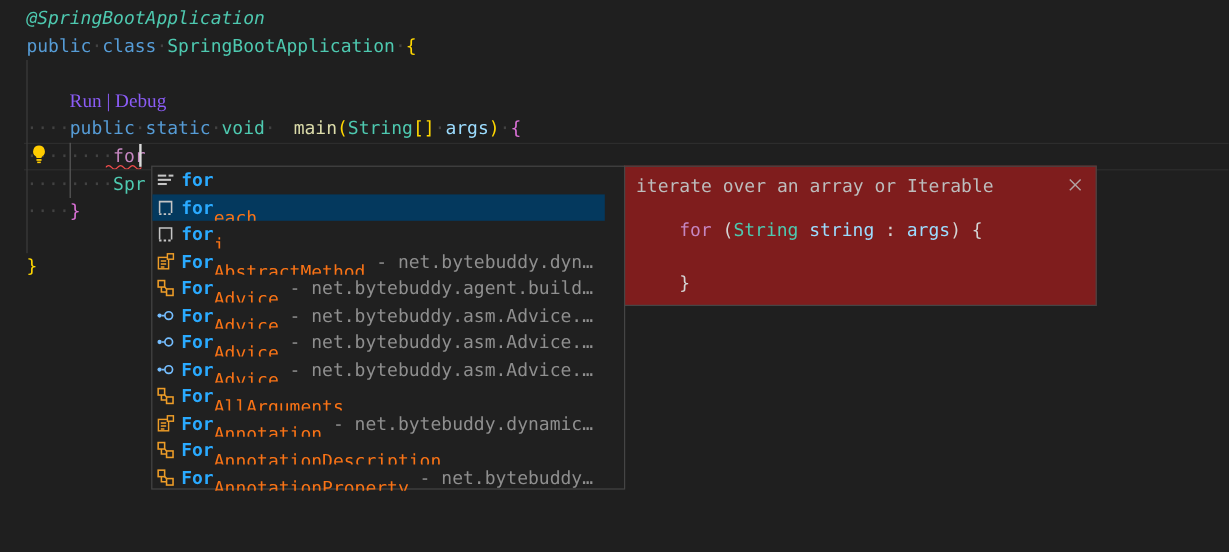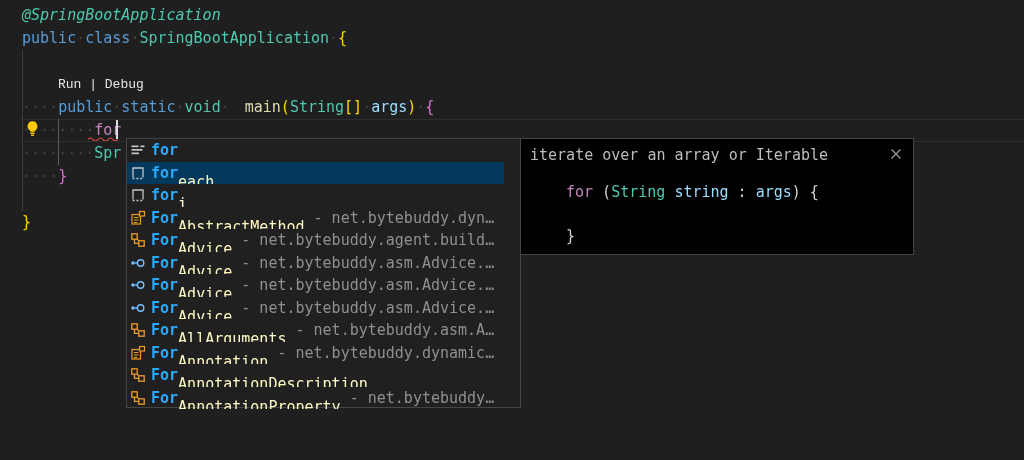--- a/index.html
+++ b/index.html
@@ -11,22 +11,22 @@
     overflow:hidden;
   }
   
   #editor { position:absolute; inset:0; }
   .code-line {
     position:absolute; left:22px; height:23px; line-height:23px;
     font-size:15px; white-space:pre;
   }
   .codelens {
     left:58px !important;
-    font-family:Liberation Mono, monospace;
-    font-size:13px; color:#e5e5e5;
+    font-family:Liberation Serif, serif;
+    font-size:16px; color:#8b5cf6;
   }
   .codelens span { cursor:pointer; }
   .tok-kw    { color:#569cd6; }
   .tok-type  { color:#4ec9b0; }
   .tok-method{ color:#dcdcaa;margin-left:15px; }
   .tok-param { color:#9cdcfe; }
   .tok-ctrl  { color:#c586c0; }
   .tok-b1    { color:#ffd700; }
   .tok-b2    { color:#da70d6; }
   .tok-plain { color:#d4d4d4; }
@@ -47,27 +47,27 @@
   }
   .srow {
     position:relative; height:22.5px; width:377px;
     display:flex; align-items:center; padding-left:3px;
     overflow:hidden; white-space:pre; cursor:pointer;
     font-size:15px;
   }
   .srow.selected { background:#04395e; }
   .srow .sicon { width:16px; height:16px; flex:0 0 16px; margin-right:5px; }
   .s-match  { color:#2aaaff; font-weight:bold; }
-  .s-rest   { color:#fef9c3;margin-top:18px; }
+  .s-rest   { color:#f97316;margin-top:18px; }
   .s-detail { color:#8f8f8f; }
   #scroll-gutter { position:absolute; right:0; top:0; width:17px; height:100%; }
   
   #docs {
     position:absolute; left:520px; top:138px; width:394px; height:117px;
-    background:#000000; border:1px solid #454545;
+    background:#7f1d1d; border:1px solid #454545;
   }
   #docs-desc {
     position:absolute; left:9px; top:5px; font-size:15px; color:#bdbdbd;
     white-space:pre; line-height:22px;
   }
   .docs-code-line {
     position:absolute; left:9px; font-size:15px; line-height:22px; white-space:pre;margin-left:36px;
   }
   #docs-close {
     position:absolute; top:7px; right:10px; width:14px; height:14px;
@@ -152,21 +152,21 @@
         </svg><span class="s-match">For</span><span class="s-rest">Advice</span><span class="s-detail"> - net.bytebuddy.asm.Advice.…</span></div>
       <div class="srow"><svg class="sicon" width="16" height="16" viewBox="0 0 16 16">
           <circle cx="3" cy="8" r="1.8" fill="#75beff"></circle>
           <path d="M4.8 8 H7.2" stroke="#75beff" stroke-width="1.4"></path>
           <circle cx="10.6" cy="8" r="3.2" fill="none" stroke="#75beff" stroke-width="1.4"></circle>
         </svg><span class="s-match">For</span><span class="s-rest">Advice</span><span class="s-detail"> - net.bytebuddy.asm.Advice.…</span></div>
       <div class="srow"><svg class="sicon" width="16" height="16" viewBox="0 0 16 16" fill="none" stroke="#ee9d28" stroke-width="1.3">
           <rect x="1.8" y="1.8" width="5.4" height="5.4"></rect>
           <rect x="8.8" y="8.8" width="5.4" height="5.4"></rect>
           <path d="M4.5 7.2 v4.2 h4.3 M7.2 7.2 L8.8 8.8"></path>
-        </svg><span class="s-match">For</span><span class="s-rest">AllArguments</span><span class="s-detail"> - net.bytebuddy.asm.A…</span></div>
+        </svg><span class="s-match">For</span><span class="s-rest">AllArguments</span></div>
       <div class="srow"><svg class="sicon" width="16" height="16" viewBox="0 0 16 16" fill="none" stroke="#ee9d28" stroke-width="1.2">
           <rect x="2" y="4.5" width="8.5" height="9.5"></rect>
           <path d="M4 7.5h4.5M4 10h4.5M4 12.5h3"></path>
           <rect x="9.5" y="1.5" width="5" height="4.5" fill="#202020"></rect>
         </svg><span class="s-match">For</span><span class="s-rest">Annotation</span><span class="s-detail"> - net.bytebuddy.dynamic…</span></div>
       <div class="srow"><svg class="sicon" width="16" height="16" viewBox="0 0 16 16" fill="none" stroke="#ee9d28" stroke-width="1.3">
           <rect x="1.8" y="1.8" width="5.4" height="5.4"></rect>
           <rect x="8.8" y="8.8" width="5.4" height="5.4"></rect>
           <path d="M4.5 7.2 v4.2 h4.3 M7.2 7.2 L8.8 8.8"></path>
         </svg><span class="s-match">For</span><span class="s-rest">AnnotationDescription</span></div>

